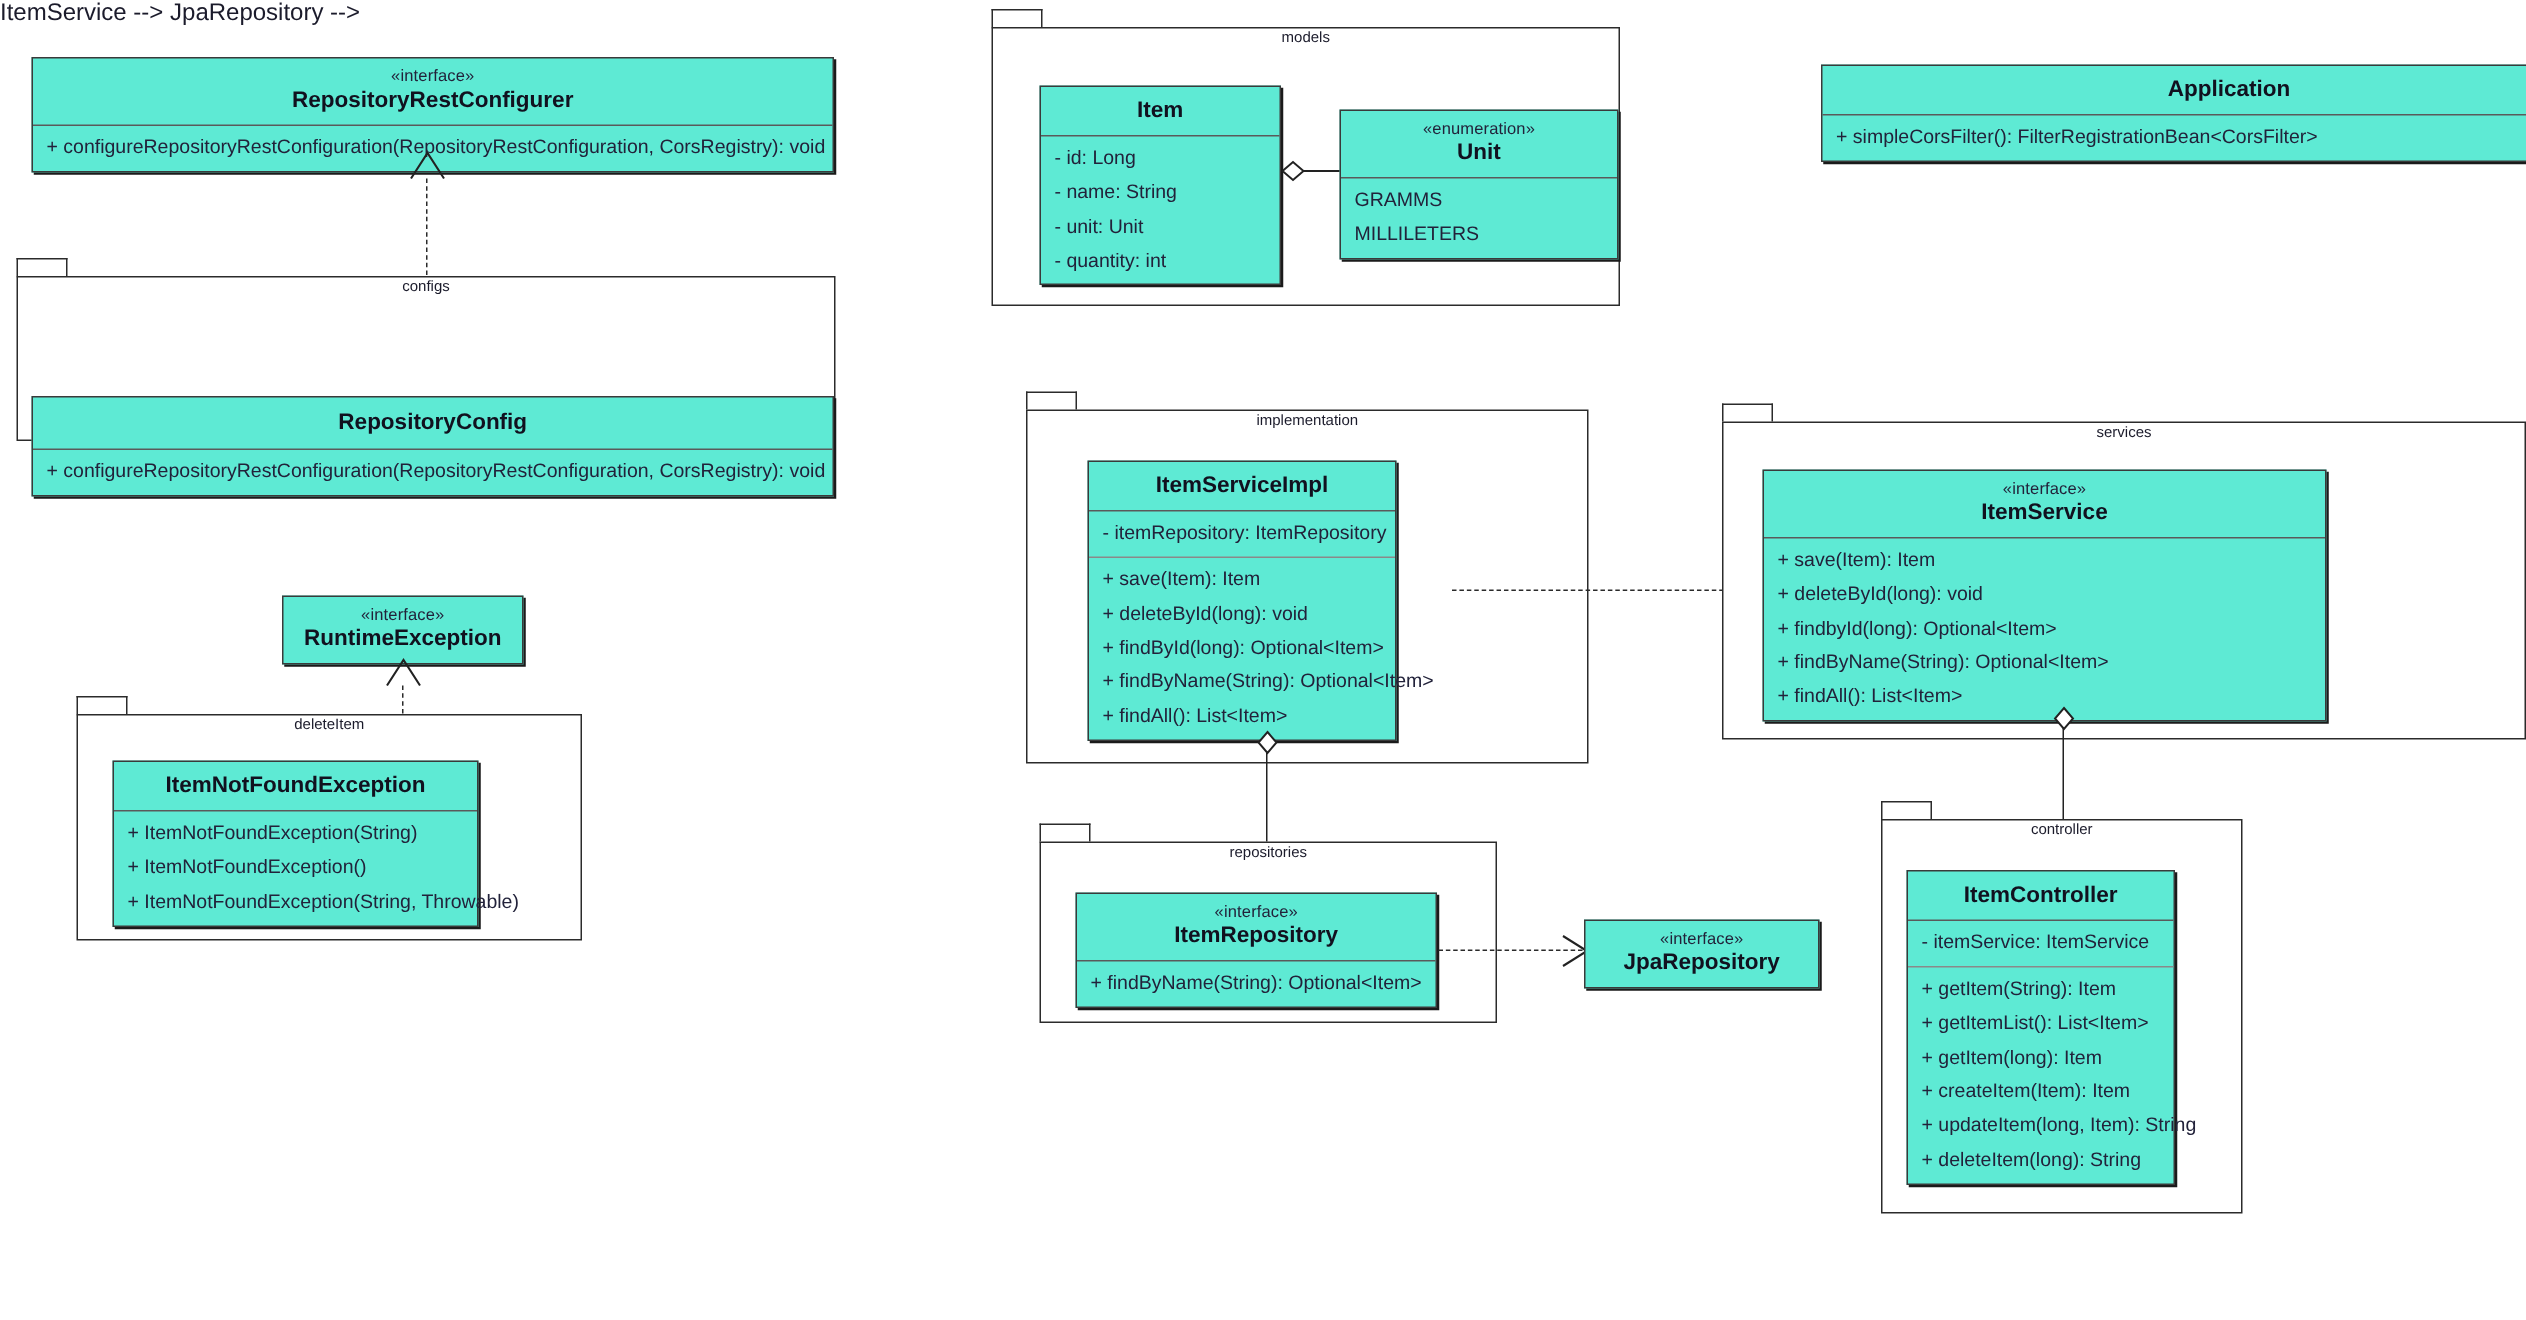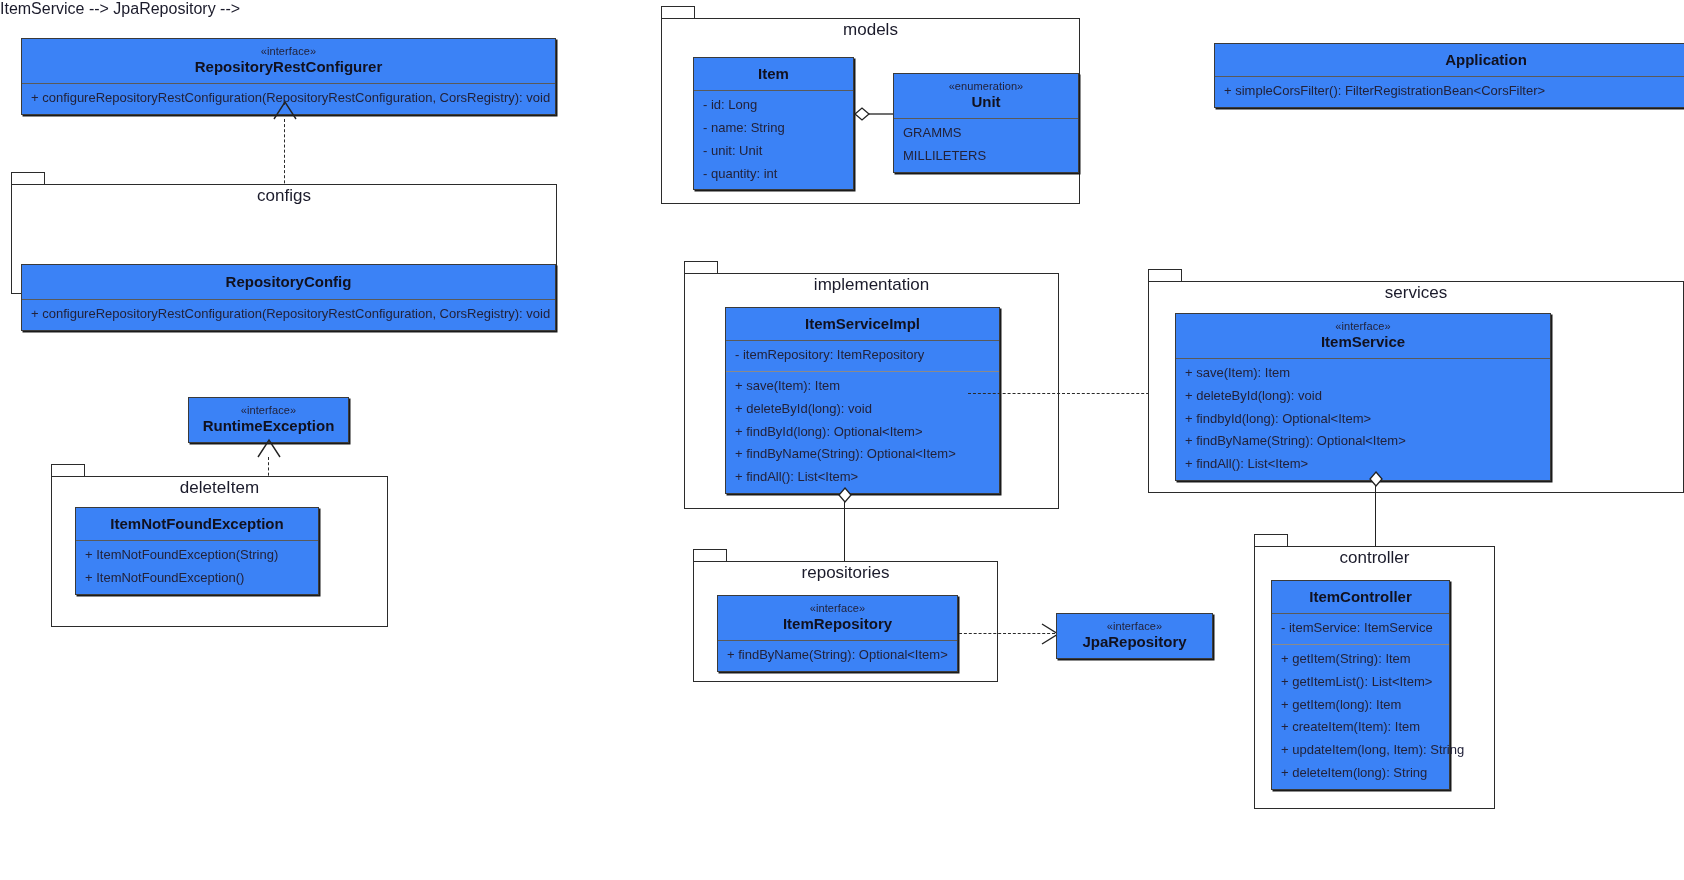--- a/index.html
+++ b/index.html
@@ -34,30 +34,30 @@
     right:0; bottom:0;
     border:1.2px solid #2b2b2b;
     background:#ffffff;
     box-sizing:border-box;
   }
   .pkg-name{
     position:absolute;
     left:0; right:0;
     top:14px;
     text-align:center;
-    font-size:17px;
+    font-size:10px;
     color:#1b1b2b;
     white-space:nowrap;
     pointer-events:none;
   }
 
   
   .cls{
     position:absolute;
-    background:#3b82f6;
+    background:#5eead4;
     border:1.2px solid #3a3a3a;
     box-sizing:border-box;
     box-shadow:1.5px 1.5px 0 0 #1a1a1a;
   }
   .cls-header{
     box-sizing:border-box;
     border-bottom:1.2px solid #5a5a5a;
     text-align:center;
     padding:6px 6px 7px 6px;
     line-height:1.18;
@@ -218,30 +218,31 @@
     <div class="pkg-body"></div>
     <div class="pkg-name">deleteItem</div>
   </div>
   <div class="cls" style="left:75px; top:507px; width:244px;">
     <div class="cls-header" style="padding-top:7px;padding-bottom:7px;">
       <span class="cls-title">ItemNotFoundException</span>
     </div>
     <div class="cls-section">
       <div class="cls-row">+ ItemNotFoundException(String)</div>
       <div class="cls-row">+ ItemNotFoundException()</div>
+      <div class="cls-row">+ ItemNotFoundException(String, Throwable)</div>
     </div>
   </div>
 
   
   <div class="pkg" style="left:684px; top:261px; width:375px; height:248px;">
     <div class="pkg-tab"></div>
     <div class="pkg-body"></div>
     <div class="pkg-name">implementation</div>
   </div>
-  <div class="cls" style="left:725px; top:307px; width:275px;">
+  <div class="cls" style="left:725px; top:307px; width:206px;">
     <div class="cls-header" style="padding-top:7px;padding-bottom:7px;">
       <span class="cls-title">ItemServiceImpl</span>
     </div>
     <div class="cls-section">
       <div class="cls-row">- itemRepository: ItemRepository</div>
     </div>
     <div class="cls-section">
       <div class="cls-row">+ save(Item): Item</div>
       <div class="cls-row">+ deleteById(long): void</div>
       <div class="cls-row">+ findById(long): Optional&lt;Item&gt;</div>

